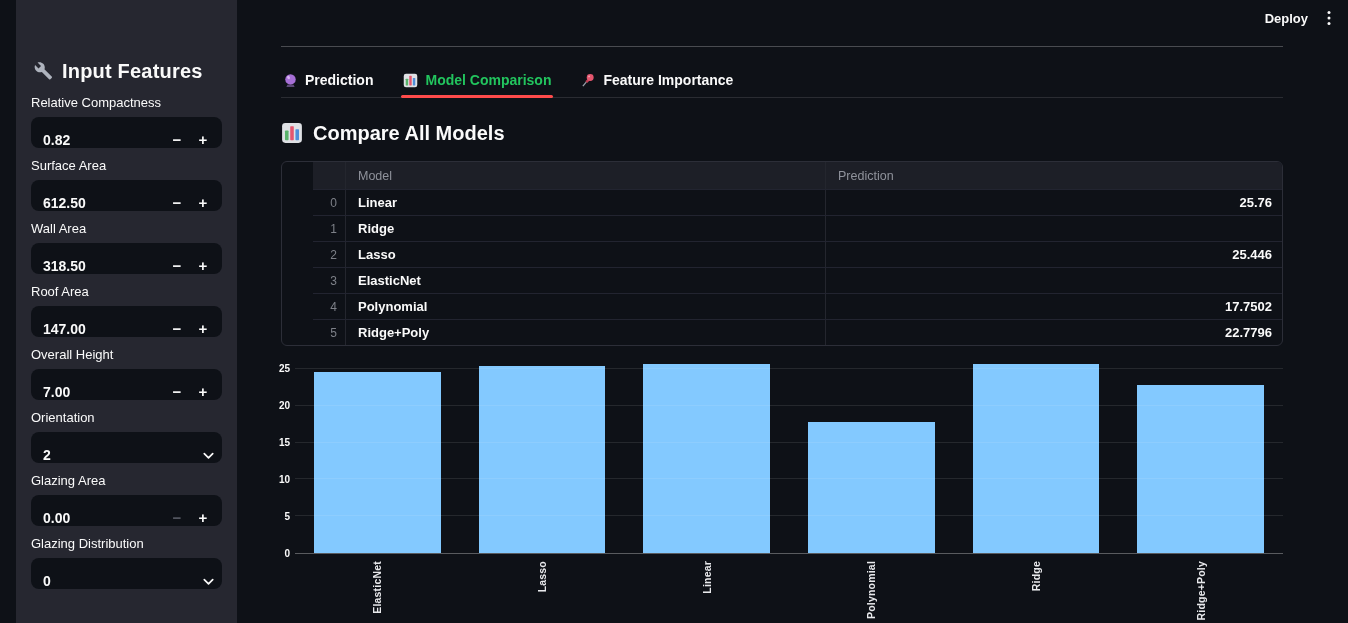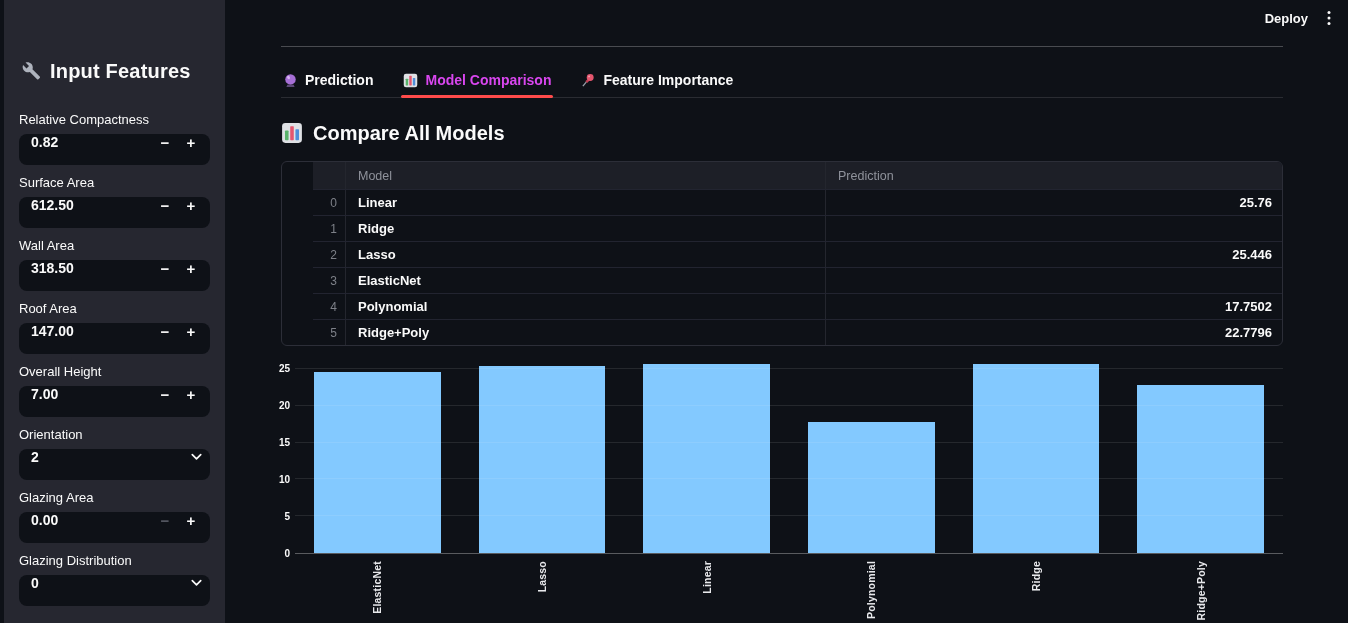--- a/index.html
+++ b/index.html
@@ -1,48 +1,48 @@
 <!DOCTYPE html>
 <html><head>
 <meta charset="utf-8">
 <style>
   * { margin:0; padding:0; box-sizing:border-box; }
   html,body { width:1348px; height:623px; overflow:hidden; background:#0e1117;
               font-family:"Liberation Sans","DejaVu Sans",sans-serif; color:#fafafa; }
 
   
-  .sidebar { position:absolute; left:4px; top:0; width:221px; height:623px;
+  .sidebar { position:absolute; left:16px; top:0; width:221px; height:623px;
              background:#262730; padding:57px 15px 0 15px; z-index:2; }
   .sb-title { display:flex; align-items:center; gap:9px; height:28px; margin-left:3px; }
   .sb-title .ttl { font-size:20px; font-weight:700; letter-spacing:.2px; }
-  .field { margin-top:27px; }
+  .field { margin-top:10px; }
   .field ~ .field { margin-top:10px; }
   .f-label { font-size:13px; line-height:16px; margin-bottom:6px; color:#fafafa; }
   .control { height:31px; background:#0e1117; border-radius:8px; display:flex;
-             align-items:flex-start; padding:0 6px 0 12px; cursor:pointer; }
+             align-items:flex-end; padding:0 6px 0 12px; cursor:pointer; }
   .control .val { flex:1; font-size:14px; font-weight:600; }
   .step { width:26px; text-align:center; font-size:15px; font-weight:700;
           color:#fafafa; cursor:pointer; user-select:none; }
   .step.disabled { color:#565963; }
   .chev { width:20px; display:flex; justify-content:flex-end; }
 
   
   .main { position:absolute; left:221px; top:0; width:1127px; height:537px; }
   .appbar { height:36px; display:flex; align-items:center; justify-content:flex-end;
             gap:16px; padding-right:14px; }
   .deploy { font-size:13px; font-weight:600; cursor:pointer; }
   .kebab { cursor:pointer; display:flex; align-items:center; padding:2px 3px; }
 
   .content { padding:0 65px 0 60px; }
   .hrule { border:none; border-top:1px solid rgba(250,250,250,.25); margin-top:10px; }
 
   .tabs { display:flex; gap:26px; margin-top:23px; border-bottom:1px solid rgba(250,250,250,.12); }
   .tab { display:flex; align-items:center; gap:7px; padding:2px 2px 9px 2px;
          font-size:14px; font-weight:600; cursor:pointer; position:relative; color:#fafafa; }
-  .tab.active { color:#d946ef; }
+  .tab.active { color:#22c55e; }
   .tab.active::after { content:""; position:absolute; left:0; right:0; bottom:-1px;
                        height:3px; background:#ff4b4b; border-radius:2px; }
 
   .section-h { display:flex; align-items:center; gap:10px; margin-top:20px; height:30px; }
   .section-h .ttl { font-size:20px; font-weight:700; }
 
   
   .df { margin-top:13px; border:1px solid #2c2e38; border-radius:6px; overflow:hidden;
         background:#0e1117;padding-left:31px; }
   .df-row { display:flex; height:26px; align-items:stretch; border-top:1px solid #222430; }

